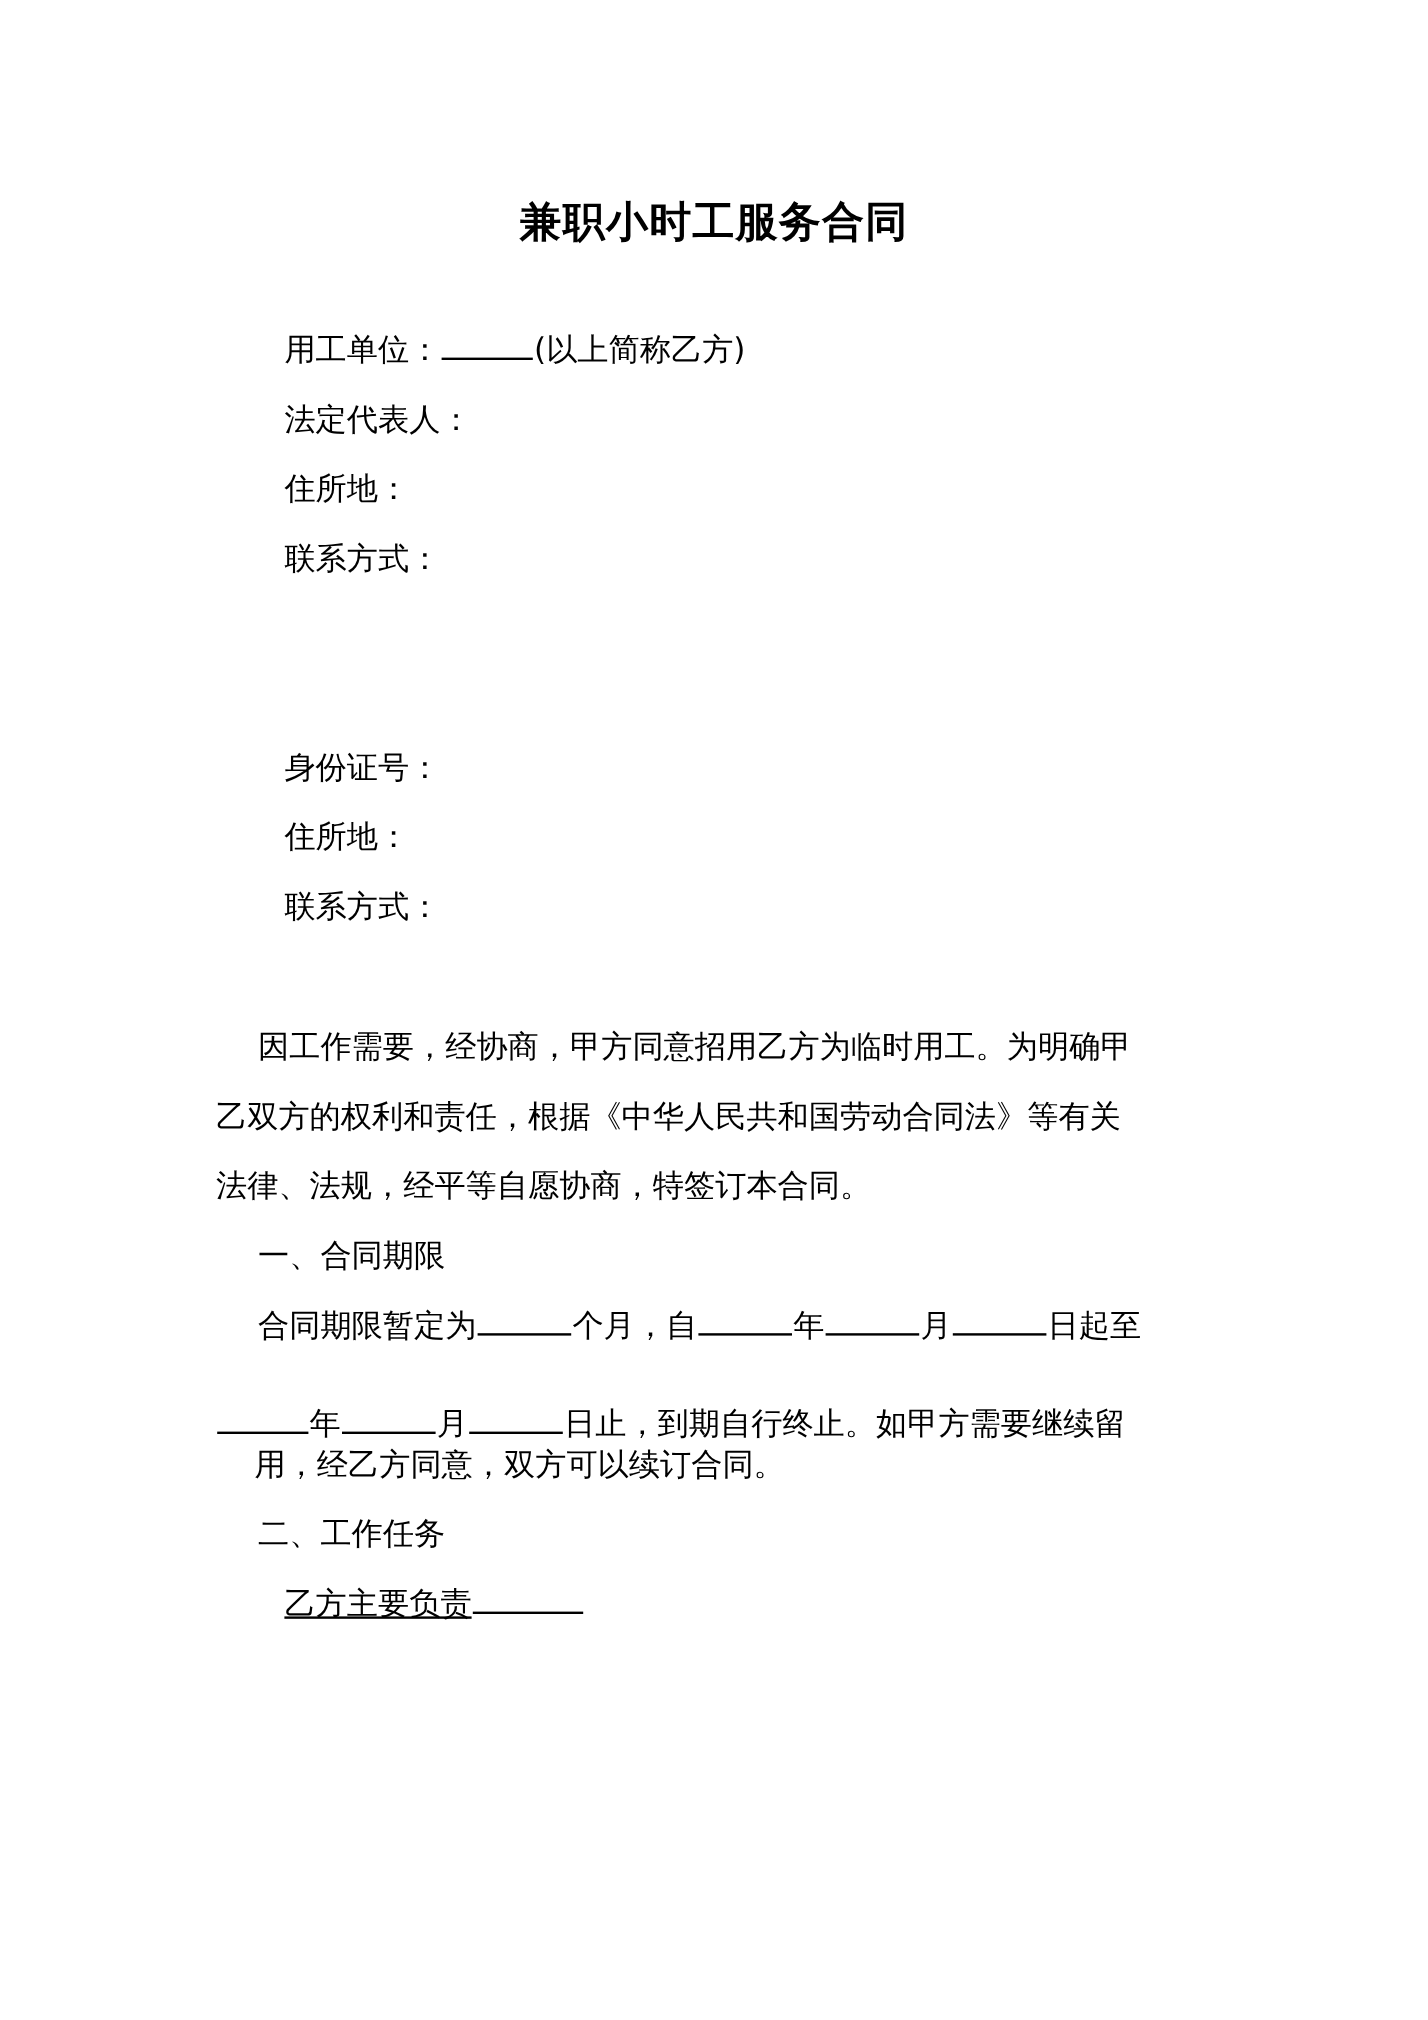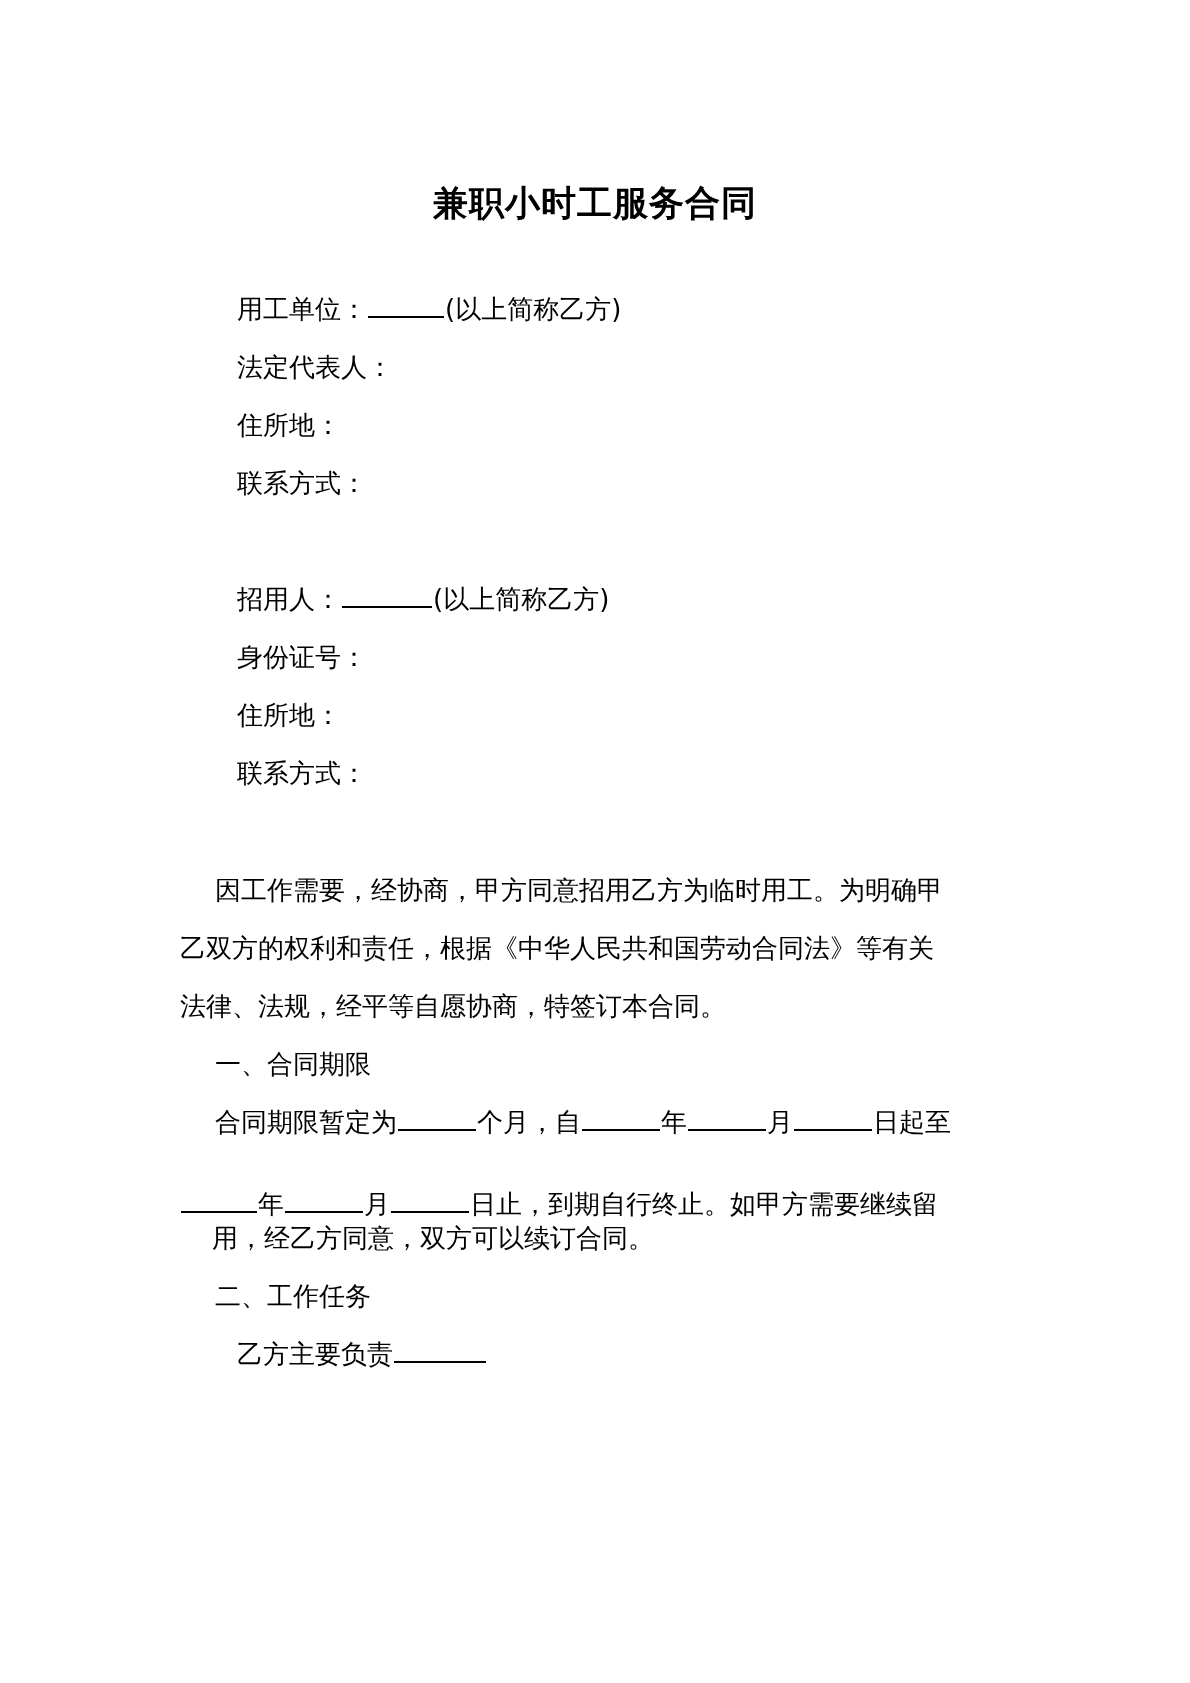--- a/index.html
+++ b/index.html
@@ -10,21 +10,21 @@
     body {
       width: 1190px;
       height: 1683px;
       position: relative;
       overflow: hidden;
       font-family: "DejaVu Sans", "Liberation Sans", sans-serif;
       color: #000000;
     }
     .page {
       position: absolute;
-      left: 0; top: 17px;
+      left: 0; top: 0;
       width: 1190px;
       height: 1486px;
       background: #ffffff;
     }
     .title {
       position: absolute;
       top: 164px;
       left: 0;
       width: 1190px;
       text-align: center;
@@ -64,23 +64,20 @@
   <div class="line field" style="top:332px;">
     <span>法定代表人：</span>
   </div>
   <div class="line field" style="top:390px;">
     <span>住所地：</span>
   </div>
   <div class="line field" style="top:448px;">
     <span>联系方式：</span>
   </div>
 
-  <div class="line field" style="top:564px;">
-    <span>招用人：</span><span class="blank" style="width:90px;"></span><span>(以上简称乙方)</span>
-  </div>
   <div class="line field" style="top:622px;">
     <span>身份证号：</span>
   </div>
   <div class="line field" style="top:680px;">
     <span>住所地：</span>
   </div>
   <div class="line field" style="top:738px;">
     <span>联系方式：</span>
   </div>
 
@@ -91,17 +88,17 @@
   <div class="line indent" style="top:1029px;text-align:center;">一、合同期限</div>
   <div class="line indent" style="top:1087px;">
     <span>合同期限暂定为</span><span class="blank" style="width:78px;"></span><span>个月，自</span><span class="blank" style="width:78px;"></span><span>年</span><span class="blank" style="width:78px;"></span><span>月</span><span class="blank" style="width:78px;"></span><span>日起至</span>
   </div>
   <div class="line para" style="top:1145px;margin-top:24px;">
     <span class="blank" style="width:76px;"></span><span>年</span><span class="blank" style="width:78px;"></span><span>月</span><span class="blank" style="width:78px;"></span><span>日止，到期自行终止。如甲方需要继续留</span>
   </div>
   <div class="line para" style="top:1203px;margin-left:32px;">用，经乙方同意，双方可以续订合同。</div>
 
   <div class="line indent" style="top:1261px;">二、工作任务</div>
-  <div class="line indent2" style="top:1319px;">
+  <div class="line indent2" style="top:1319px;text-decoration:underline;">
     <span>乙方主要负责</span><span class="blank" style="width:92px;"></span>
   </div>
 
 </div>
 
 </body></html>

